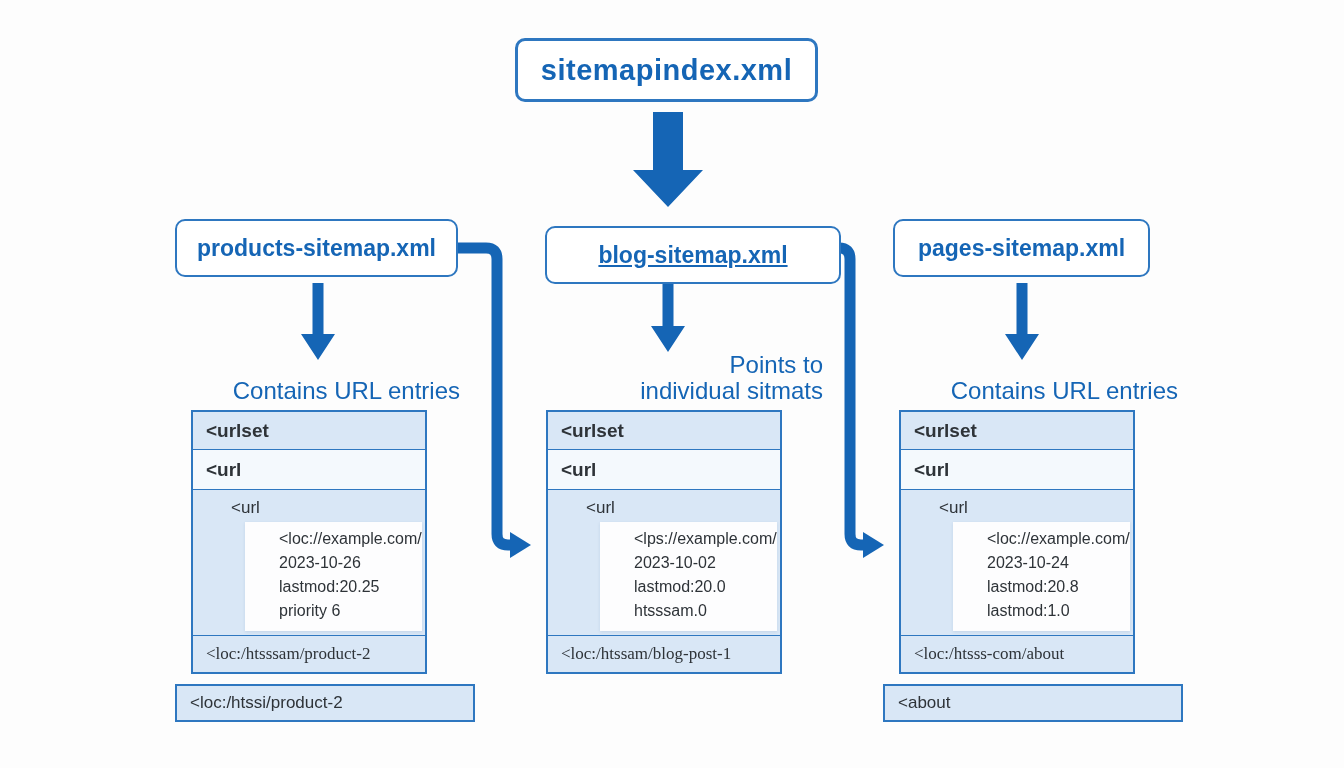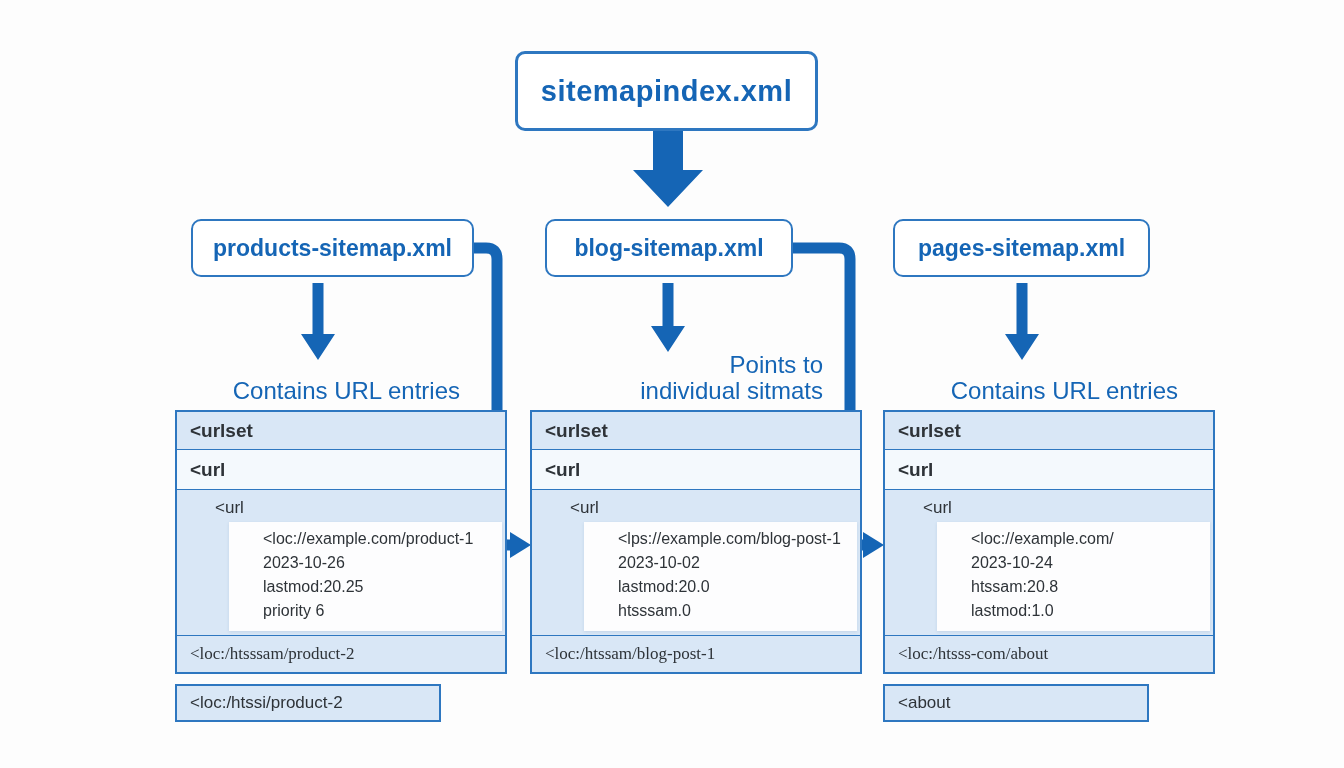--- a/index.html
+++ b/index.html
@@ -16,53 +16,53 @@
 
   
   .overlay{position:absolute;left:0;top:0;width:100%;height:100%;pointer-events:none;}
   .arrow-fill{fill:var(--accent);}
   .conn{stroke:var(--accent);stroke-width:11;fill:none;}
 
   
   .node{position:absolute;display:flex;align-items:center;justify-content:center;
         background:#fff;border:3px solid var(--box-border);border-radius:10px;
         color:var(--accent);font-weight:bold;}
-  .node.root{left:515px;top:38px;width:303px;height:80px;font-size:29px;letter-spacing:.5px;margin-top:13px;}
+  .node.root{left:515px;top:38px;width:303px;height:64px;font-size:29px;letter-spacing:.5px;}
   .node.lvl2{border-width:2.5px;font-size:23px;height:58px;}
-  .node.n-products{left:175px;top:219px;width:283px;margin-left:16px;}
-  .node.n-blog{left:545px;top:219px;width:248px;}
+  .node.n-products{left:175px;top:219px;width:283px;}
+  .node.n-blog{left:545px;top:226px;width:296px;text-decoration:underline;}
   .node.n-pages{left:893px;top:219px;width:257px;}
 
   
   .caption{position:absolute;width:300px;text-align:right;color:var(--accent);
            font-size:24px;line-height:26px;}
   .cap-0{left:160px;top:378px;}
   .cap-1{left:523px;top:352px;}
   .cap-2{left:878px;top:378px;}
   .caption .l2:empty{display:none;}
 
   
-  .stack{position:absolute;top:410px;width:332px;border:2px solid var(--box-border);
-         color:var(--code-text);font-size:17px;}
+  .stack{position:absolute;top:410px;width:236px;border:2px solid var(--box-border);
+         color:var(--code-text);font-size:17px;margin-left:16px;}
   .stack.s-0{left:175px;}
   .stack.s-1{left:530px;}
   .stack.s-2{left:883px;}
   .srow{display:flex;align-items:center;padding-left:13px;border-bottom:1.5px solid var(--box-border);
         white-space:nowrap;overflow:hidden;}
   .srow.hdr{height:38px;background:var(--light-fill);font-size:19px;font-weight:bold;}
   .srow.r2{height:40px;background:var(--row-fill);font-size:19px;font-weight:bold;}
   .big{position:relative;height:146px;background:var(--light-fill);
        border-bottom:1.5px solid var(--box-border);}
   .nested-url{position:absolute;left:38px;top:8px;font-size:17px;}
   .inner{position:absolute;left:52px;top:32px;right:3px;bottom:4px;background:var(--inner-fill);
          box-shadow:0 1px 3px rgba(40,80,130,.12);padding:5px 0 0 34px;
          font-size:16px;line-height:24px;}
   .inner div{white-space:nowrap;overflow:hidden;}
   .srow.locrow{height:36px;background:var(--light-fill);border-bottom:none;font-family:Liberation Serif, serif;}
-  .detached{position:absolute;top:684px;width:266px;height:38px;display:flex;align-items:center;
+  .detached{position:absolute;top:684px;width:300px;height:38px;display:flex;align-items:center;
             padding-left:13px;background:var(--light-fill);border:2px solid var(--box-border);
             color:var(--code-text);font-size:17px;white-space:nowrap;overflow:hidden;}
   .d-0{left:175px;} .d-1{left:530px;} .d-2{left:883px;}
 </style>
 </head>
 <body>
 
 <div class="canvas">
 
   <svg class="overlay" viewBox="0 0 1344 768">
@@ -135,21 +135,21 @@
   </div>
 
   <div class="stack s-2">
     <div class="srow hdr">&lt;urlset</div>
     <div class="srow r2">&lt;url</div>
     <div class="big">
       <div class="nested-url">&lt;url</div>
       <div class="inner">
         <div>&lt;loc://example.com/</div>
         <div>2023-10-24</div>
-        <div>htssam:20.8</div>
+        <div>lastmod:20.8</div>
         <div>lastmod:1.0</div>
       </div>
     </div>
     <div class="srow locrow">&lt;loc:/htsss-com/about</div>
   </div>
   <div class="detached d-2">&lt;about</div>
 
 </div>
 
 </body></html>

